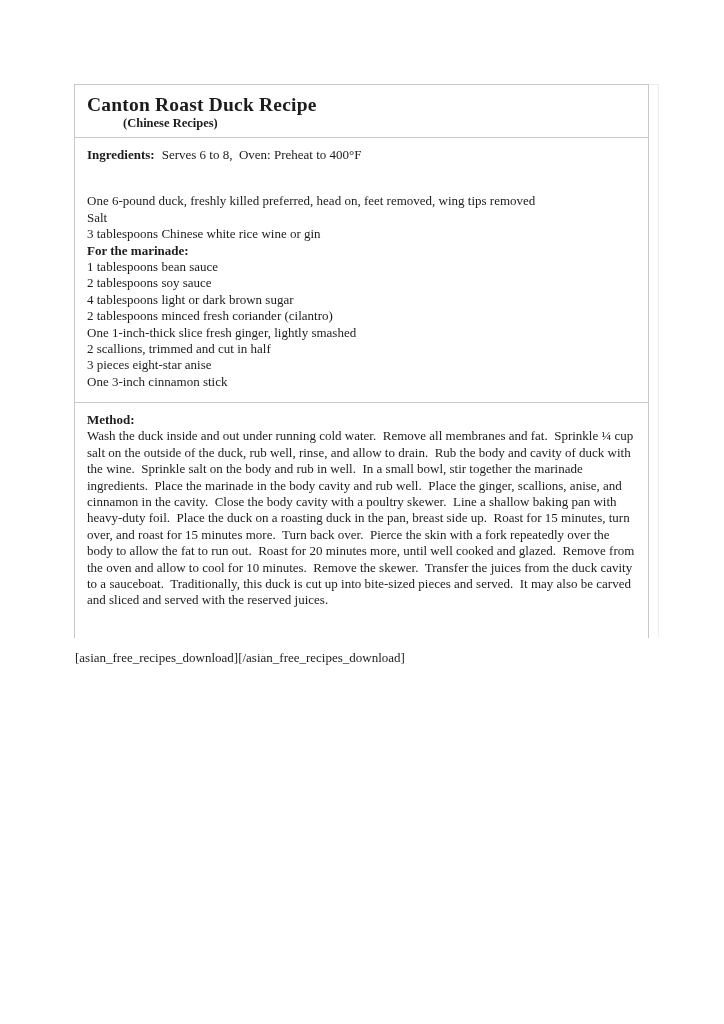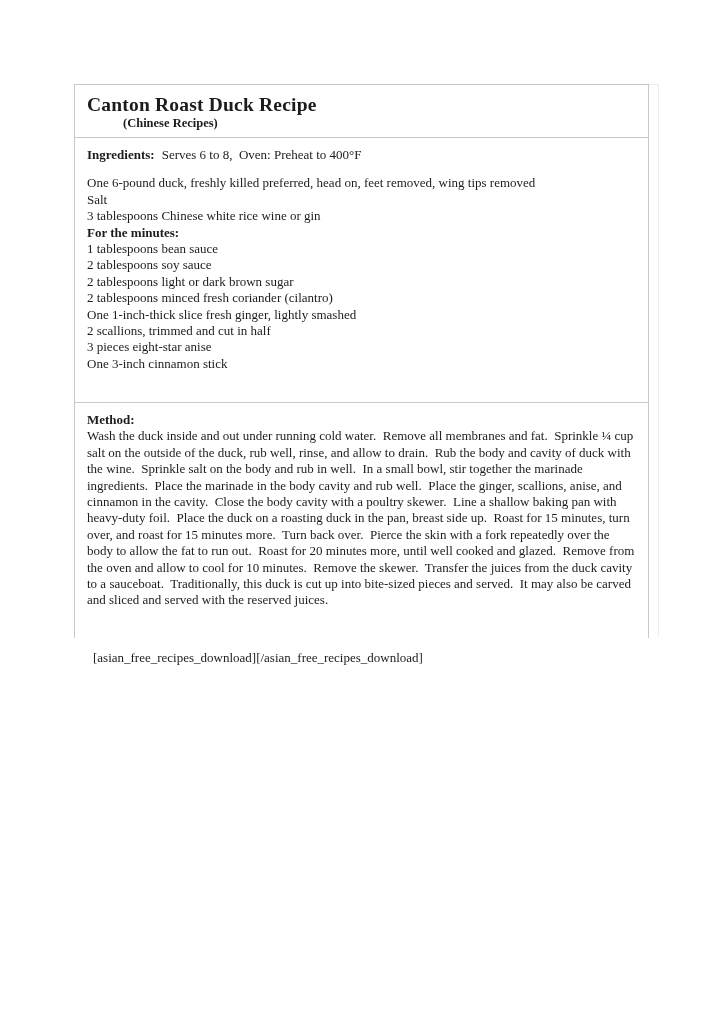--- a/index.html
+++ b/index.html
@@ -67,52 +67,51 @@
     font-weight: bold;
     margin-left: 36px;
   }
   .line, .method-text, .meta-line, .footer {
     font-size: 13px;
     line-height: 16.4px;
     white-space: pre-wrap;
   }
   .b { font-weight: bold; }
   .meta { padding-left: 7px; }
-  .meta-line { margin-bottom: 12px; }
+  .meta-line { margin-bottom: 30px; }
   .footer {
     position: absolute;
     left: 75px;
     top: 650px;
     white-space: pre;
-    margin-left: 18px;
   }
 </style>
 </head>
 <body>
 
 <div class="card-outer">
   <div class="card">
 
     <div class="row title-row">
       <div class="title">Canton Roast Duck Recipe</div>
       <div class="subtitle">(Chinese Recipes)</div>
     </div>
 
     <div class="row ing-row">
       <div class="meta-line"><span class="b">Ingredients:</span><span class="meta">Serves 6 to 8,  Oven: Preheat to 400°F</span></div>
       <div>
           <div class="line">One 6-pound duck, freshly killed preferred, head on, feet removed, wing tips removed</div>
           <div class="line">Salt</div>
           <div class="line">3 tablespoons Chinese white rice wine or gin</div>
         </div>
-      <div class="line b">For the minutes:</div>
+      <div class="line b">For the marinade:</div>
       <div>
           <div class="line">1 tablespoons bean sauce</div>
           <div class="line">2 tablespoons soy sauce</div>
-          <div class="line">2 tablespoons light or dark brown sugar</div>
+          <div class="line">4 tablespoons light or dark brown sugar</div>
           <div class="line">2 tablespoons minced fresh coriander (cilantro)</div>
           <div class="line">One 1-inch-thick slice fresh ginger, lightly smashed</div>
           <div class="line">2 scallions, trimmed and cut in half</div>
           <div class="line">3 pieces eight-star anise</div>
           <div class="line">One 3-inch cinnamon stick</div>
         </div>
     </div>
 
     <div class="row method-row">
       <div class="line b">Method:</div>

